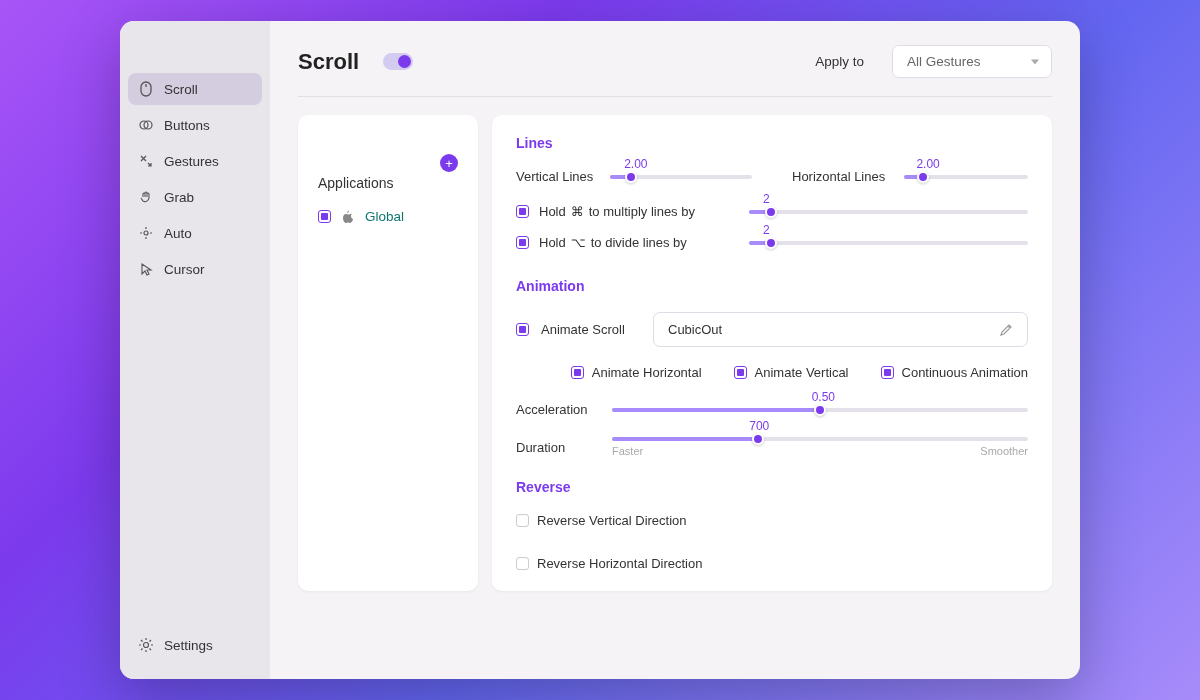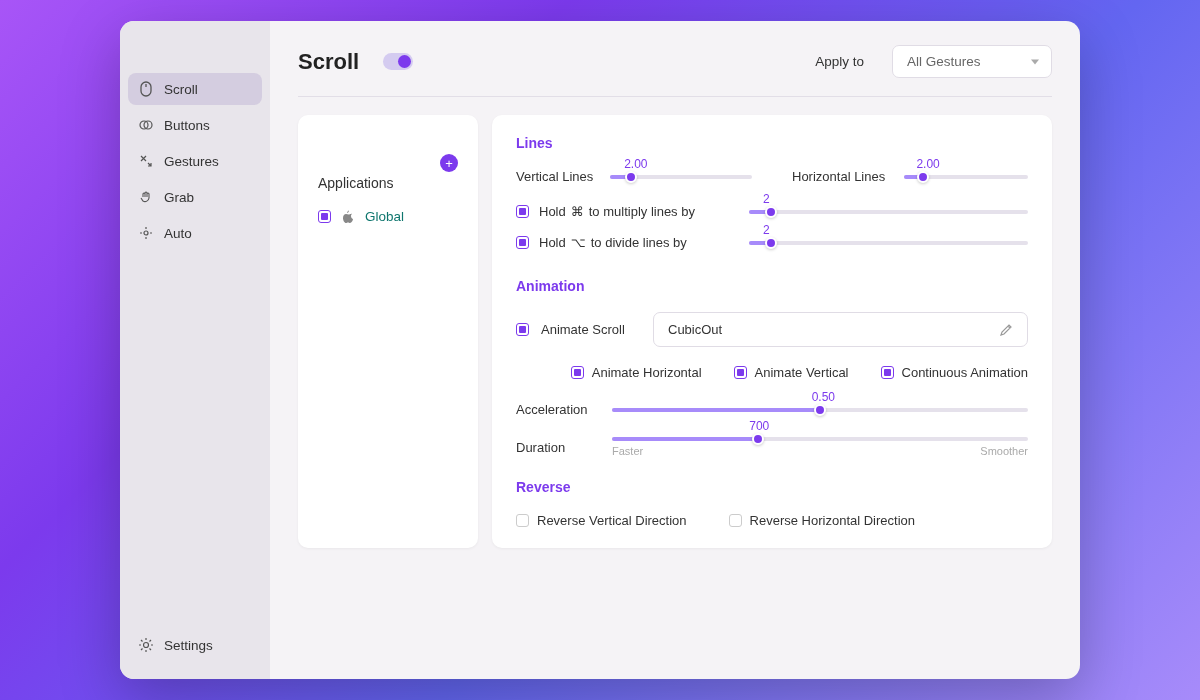--- a/index.html
+++ b/index.html
@@ -133,21 +133,21 @@
   padding: 9px 14px; font-size: 13px; color: #333; position: relative; cursor: pointer;
   display: flex; justify-content: space-between; align-items: center;
 }
 .pencil { color: #999; }
 .check-row { display: flex; gap: 32px; margin-bottom: 22px; justify-content: flex-end; }
 .check-item { display: flex; align-items: center; gap: 8px; font-size: 13px; color: #333; cursor: pointer; }
 .accel-row, .dur-row { display: flex; align-items: center; gap: 20px; margin-bottom: 20px; }
 .accel-label { font-size: 13px; color: #333; min-width: 76px; }
 .dur-hints { display: flex; justify-content: space-between; font-size: 11px; color: #aaa; margin-top: 4px; }
 .reverse-section { margin-top: 22px; }
-.reverse-row { display: flex; gap: 42px; }
+.reverse-row { display: flex; gap: 28px; flex-direction: column; }
 svg { display: block; }
 </style>
 </head>
 <body>
 
 <div class="window">
   <div class="sidebar">
     <div class="sidebar-items">
       <div class="sidebar-item active">
         <span class="icon">
@@ -184,20 +184,28 @@
         <span>Grab</span>
       </div>
       <div class="sidebar-item">
         <span class="icon">
           <svg width="16" height="16" viewBox="0 0 16 16">
               <circle cx="8" cy="8" r="2" fill="none" stroke="#555" stroke-width="1.2"></circle>
               <path d="M8 2 L8 4 M8 12 L8 14 M2 8 L4 8 M12 8 L14 8" stroke="#555" stroke-width="1.2"></path>
             </svg>
         </span>
         <span>Auto</span>
+      </div>
+      <div class="sidebar-item">
+        <span class="icon">
+          <svg width="16" height="16" viewBox="0 0 16 16">
+              <path d="M4 3 L4 13 L7 10 L9 14 L11 13 L9 9 L13 9 Z" fill="none" stroke="#555" stroke-width="1.1"></path>
+            </svg>
+        </span>
+        <span>Cursor</span>
       </div>
     </div>
     <div class="sidebar-footer">
       <div class="sidebar-item">
         <span class="icon">
           <svg width="16" height="16" viewBox="0 0 16 16">
               <circle cx="8" cy="8" r="2.5" fill="none" stroke="#555" stroke-width="1.2"></circle>
               <path d="M8 1 L8 3 M8 13 L8 15 M1 8 L3 8 M13 8 L15 8 M3 3 L4.5 4.5 M11.5 11.5 L13 13 M3 13 L4.5 11.5 M11.5 4.5 L13 3" stroke="#555" stroke-width="1.2"></path>
             </svg>
         </span>

